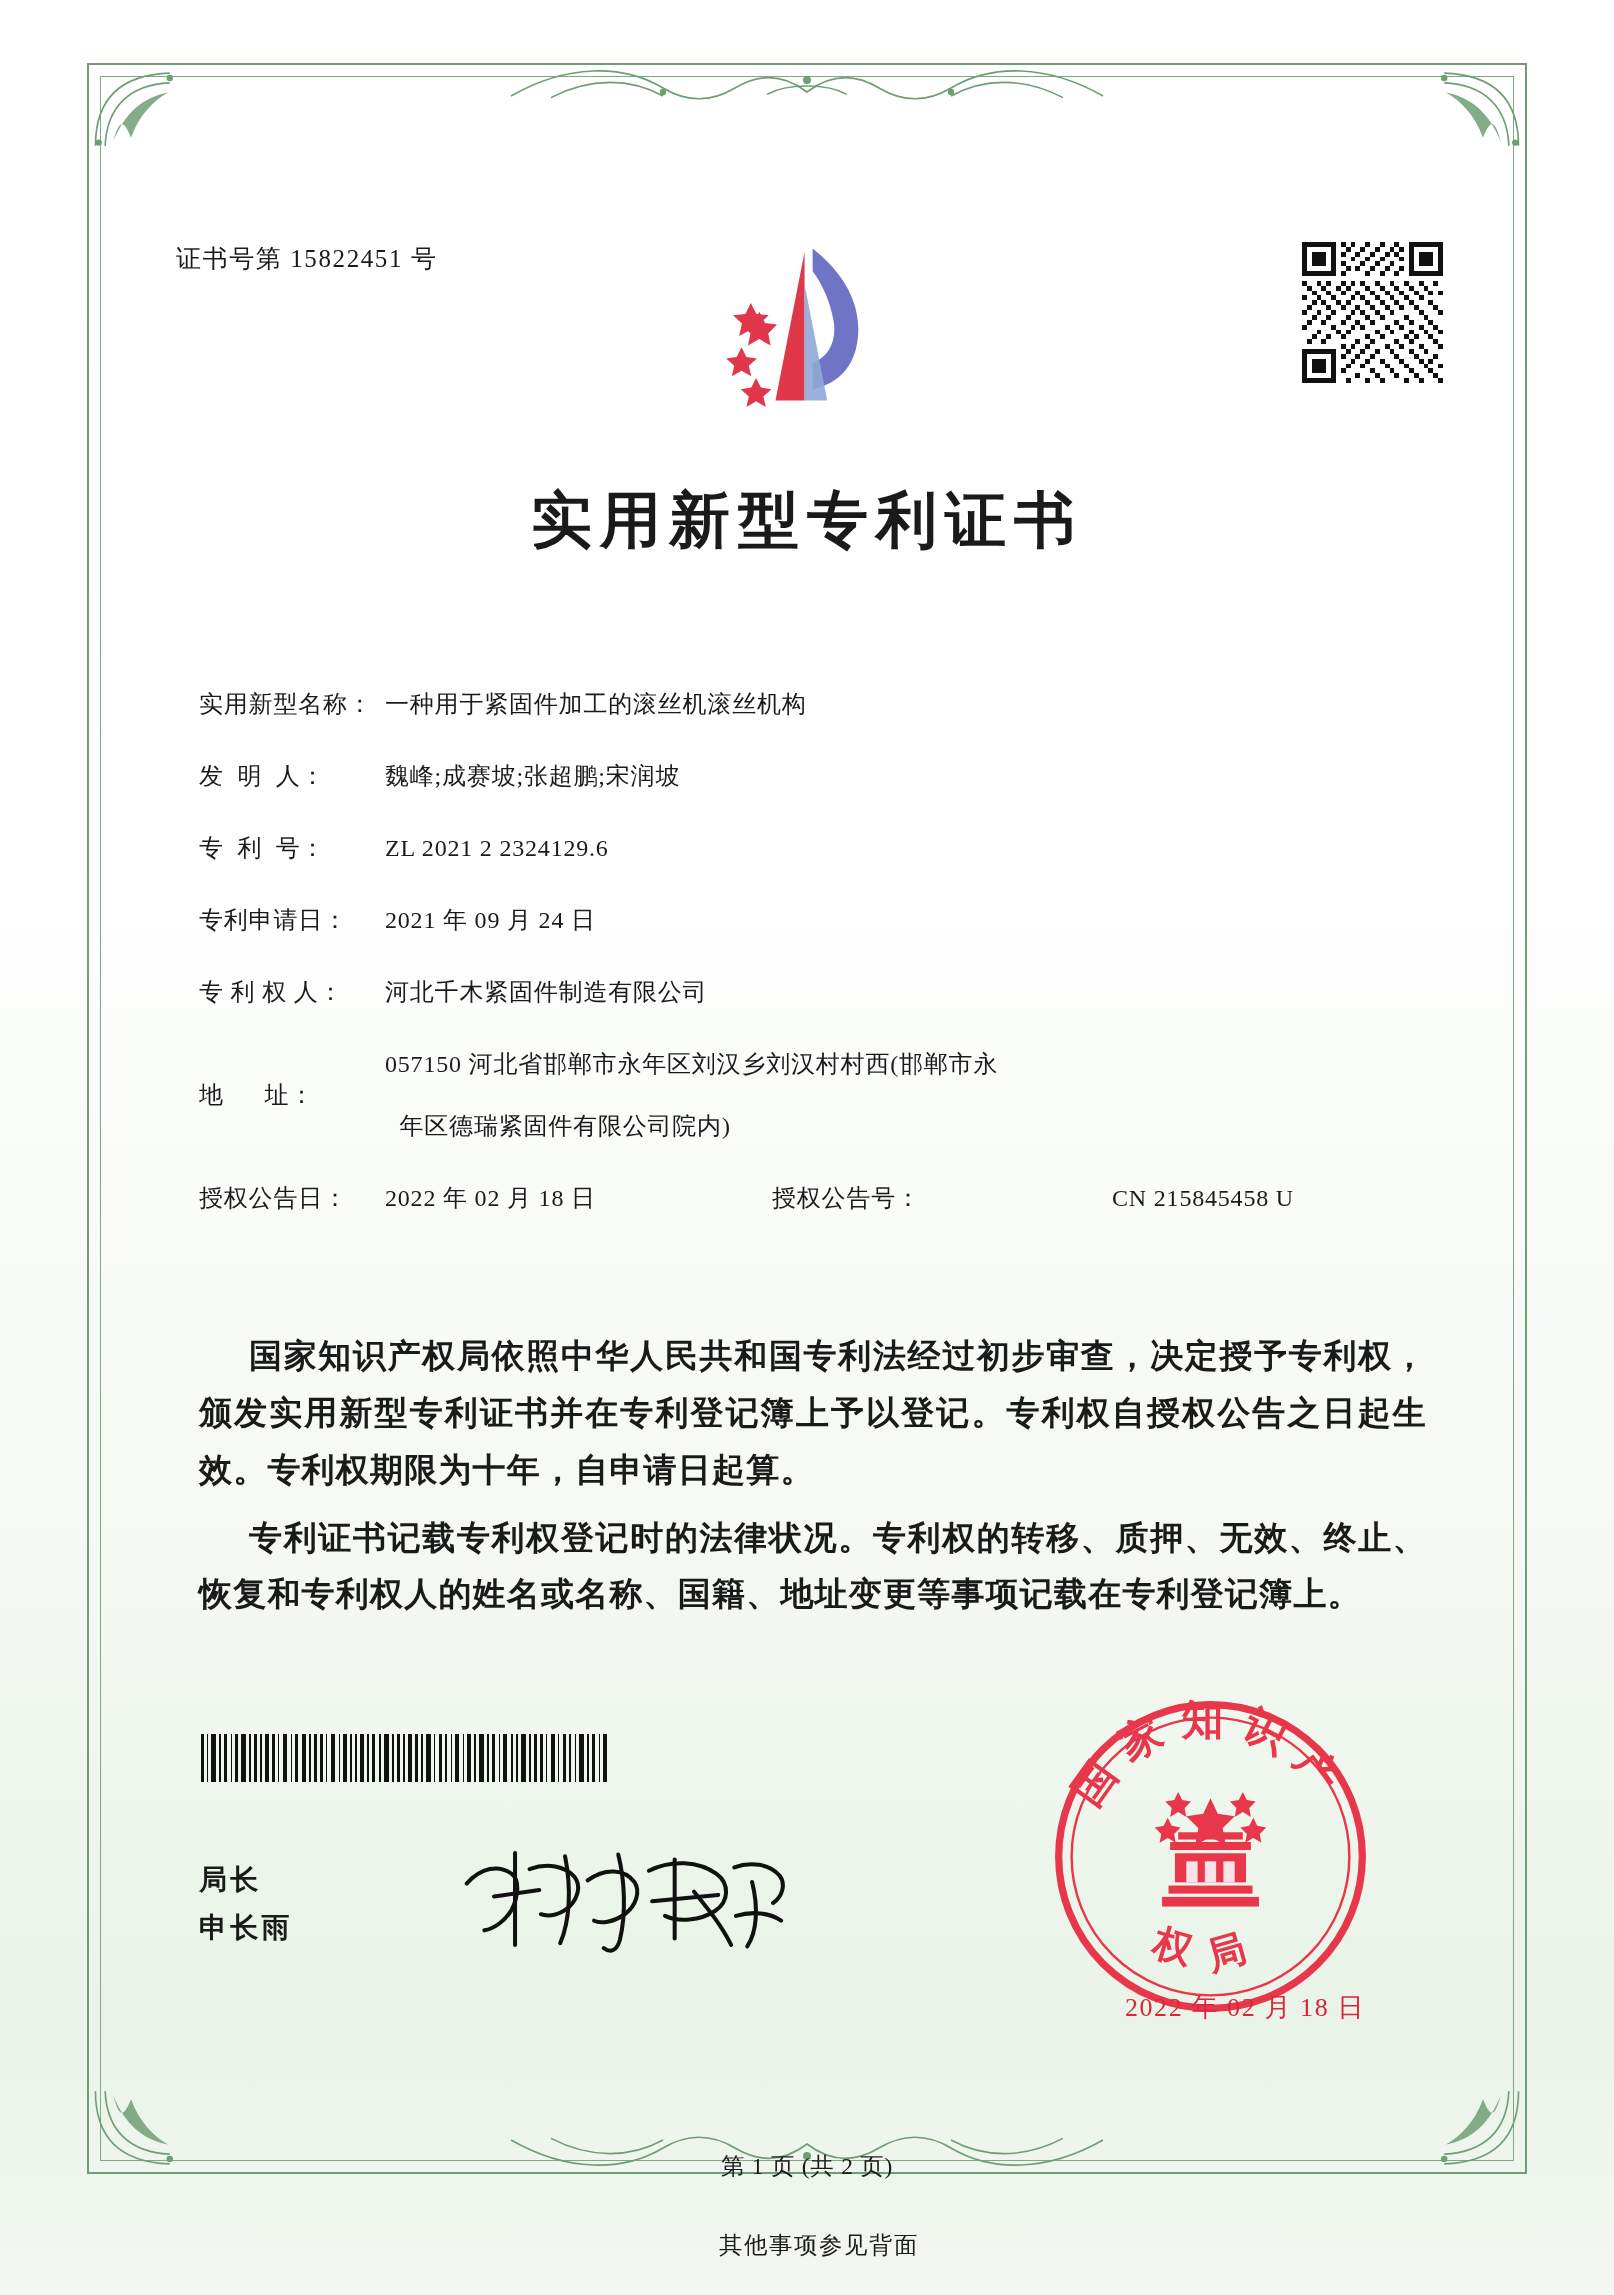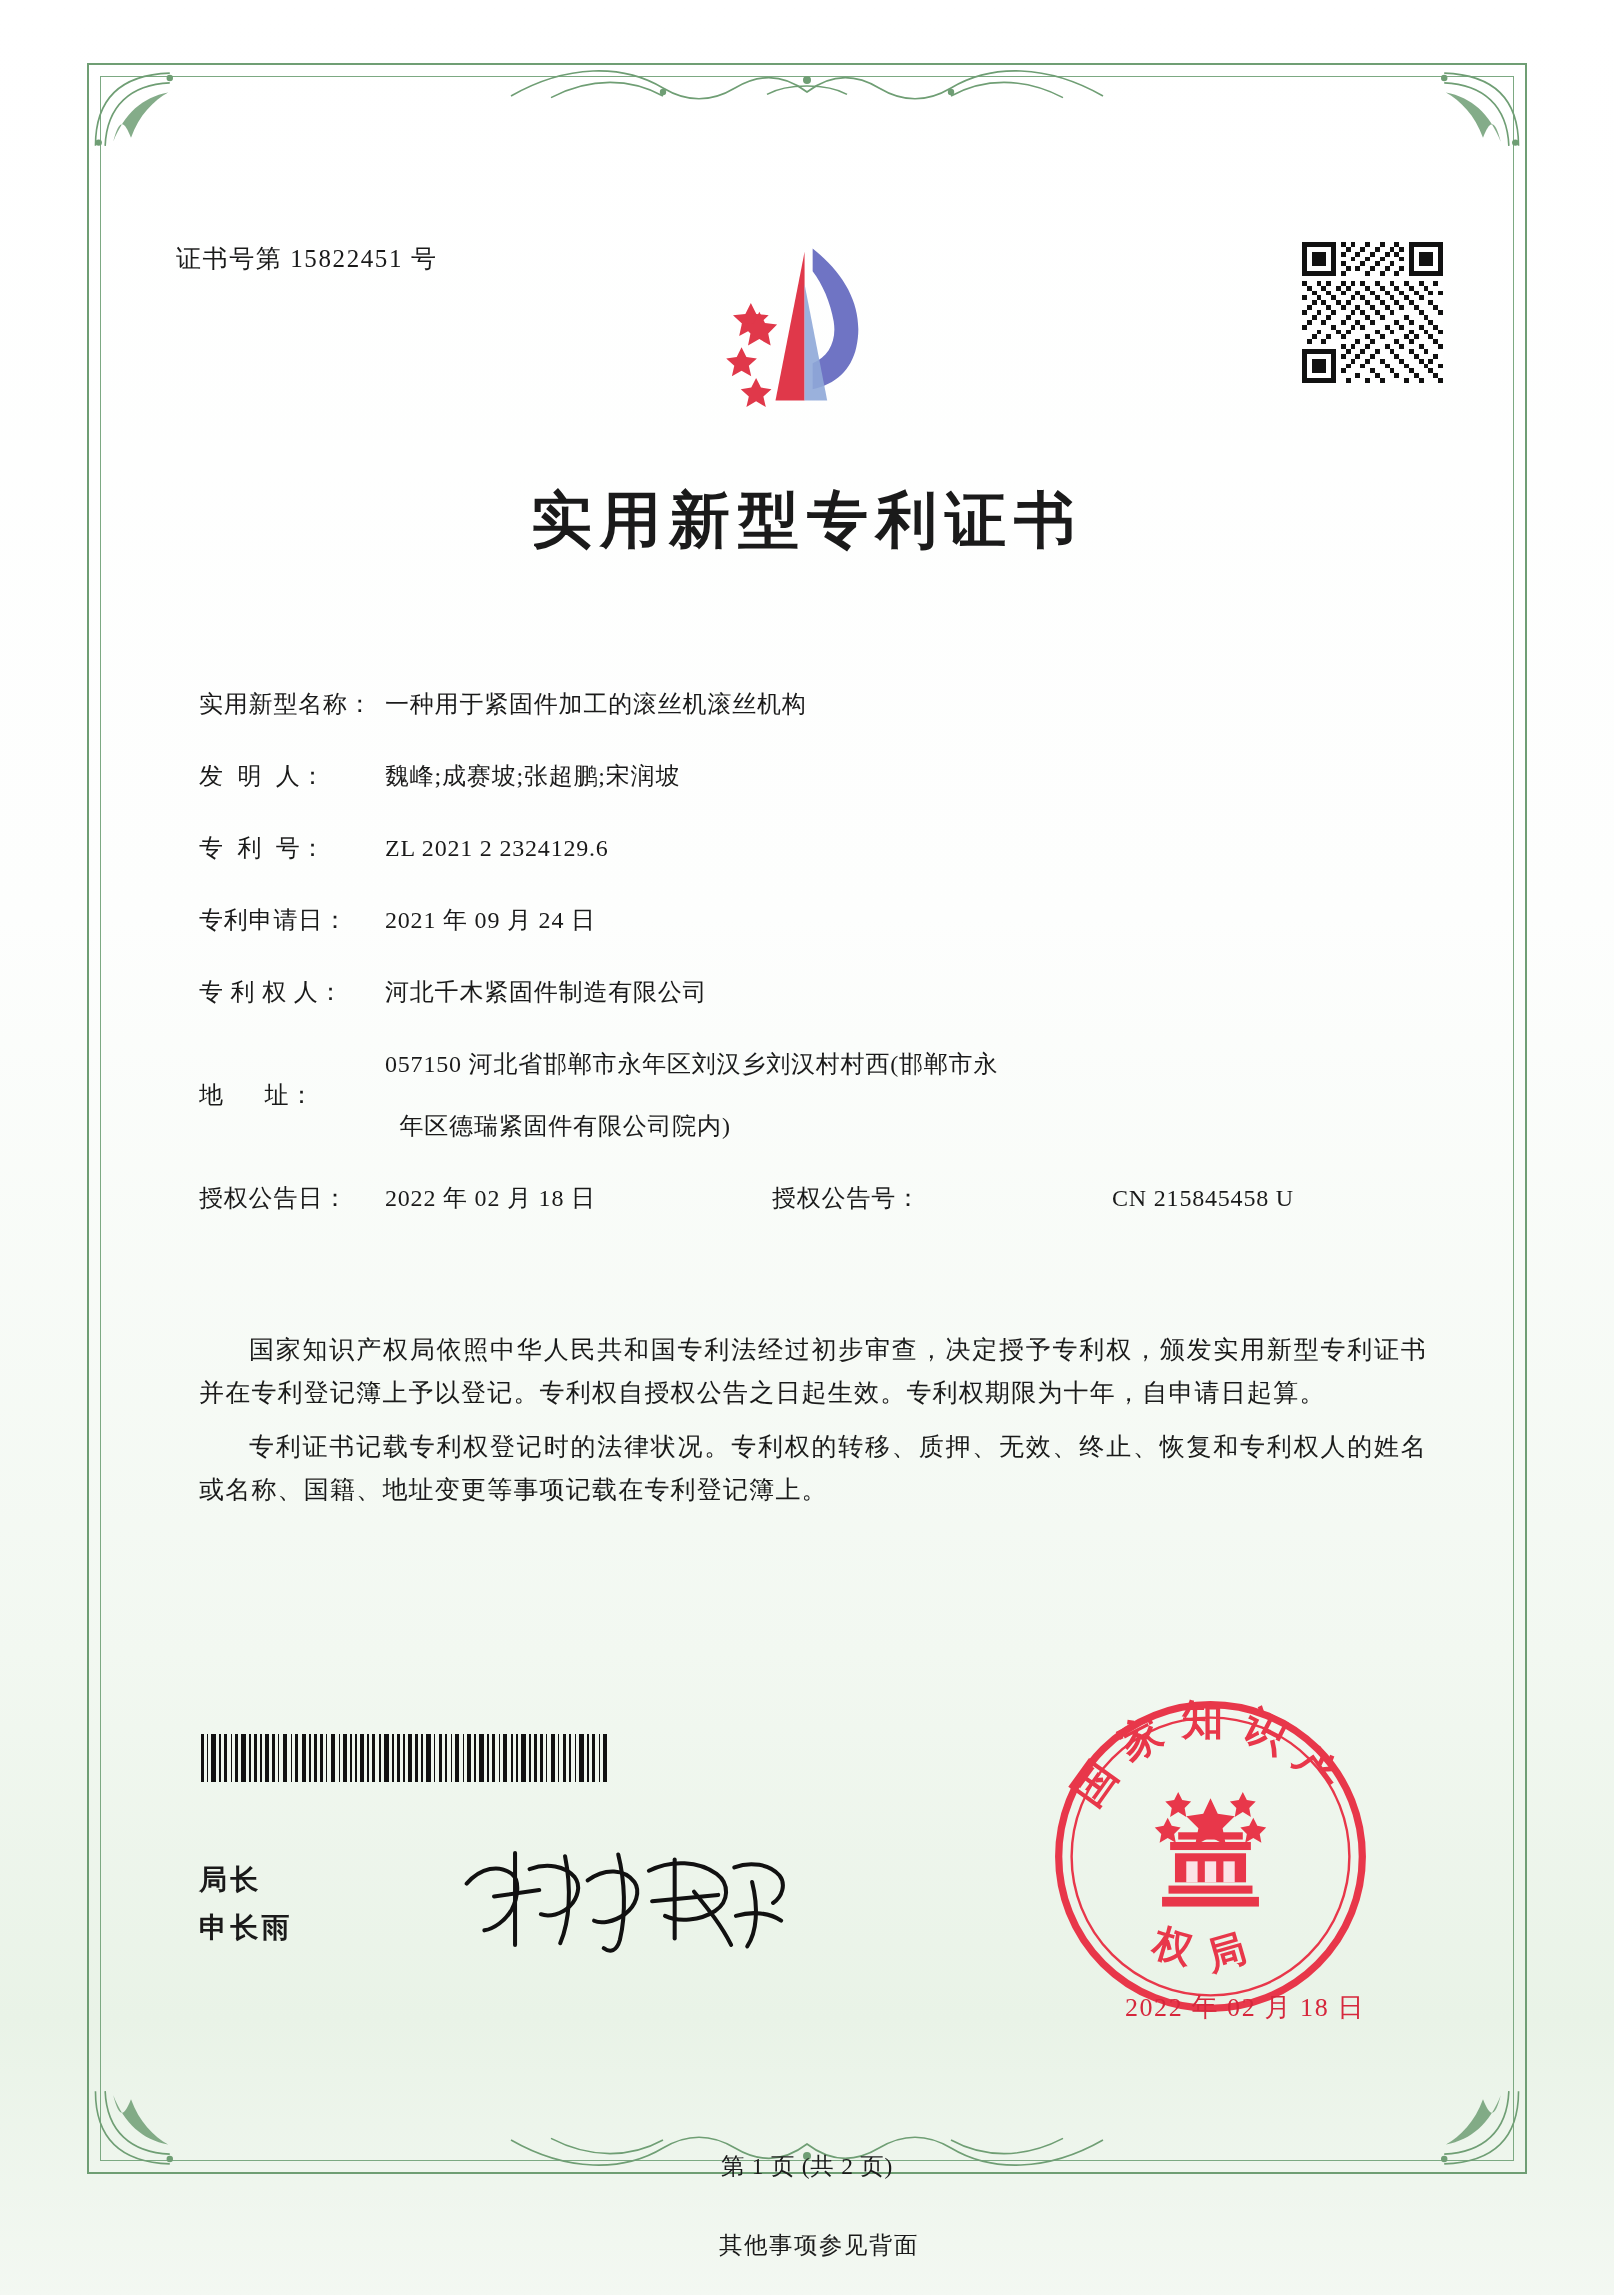--- a/index.html
+++ b/index.html
@@ -152,24 +152,25 @@
   .row-inline .val1 { flex: 0 0 387px; letter-spacing: 0.8px;}
   .row-inline .lbl2 { flex: 0 0 206px; letter-spacing: 0.8px;}
   .row-inline .val2 { flex: 1; letter-spacing: 0.8px; text-align: center;}
 
   
   .paragraphs {
     position: absolute;
     left: 199px;
     right: 187px;
     top: 1328px;
-    font-size: 25px;
+    font-size: 33px;
     line-height: 1.72;
     letter-spacing: 1.2px;
     text-align: justify;
+    font-weight: bold;
   }
   .paragraphs p {
     margin: 0 0 11.3px 0;
     text-indent: 50px;
   }
 
   
   .barcode {
     position: absolute;
     left: 199px;

